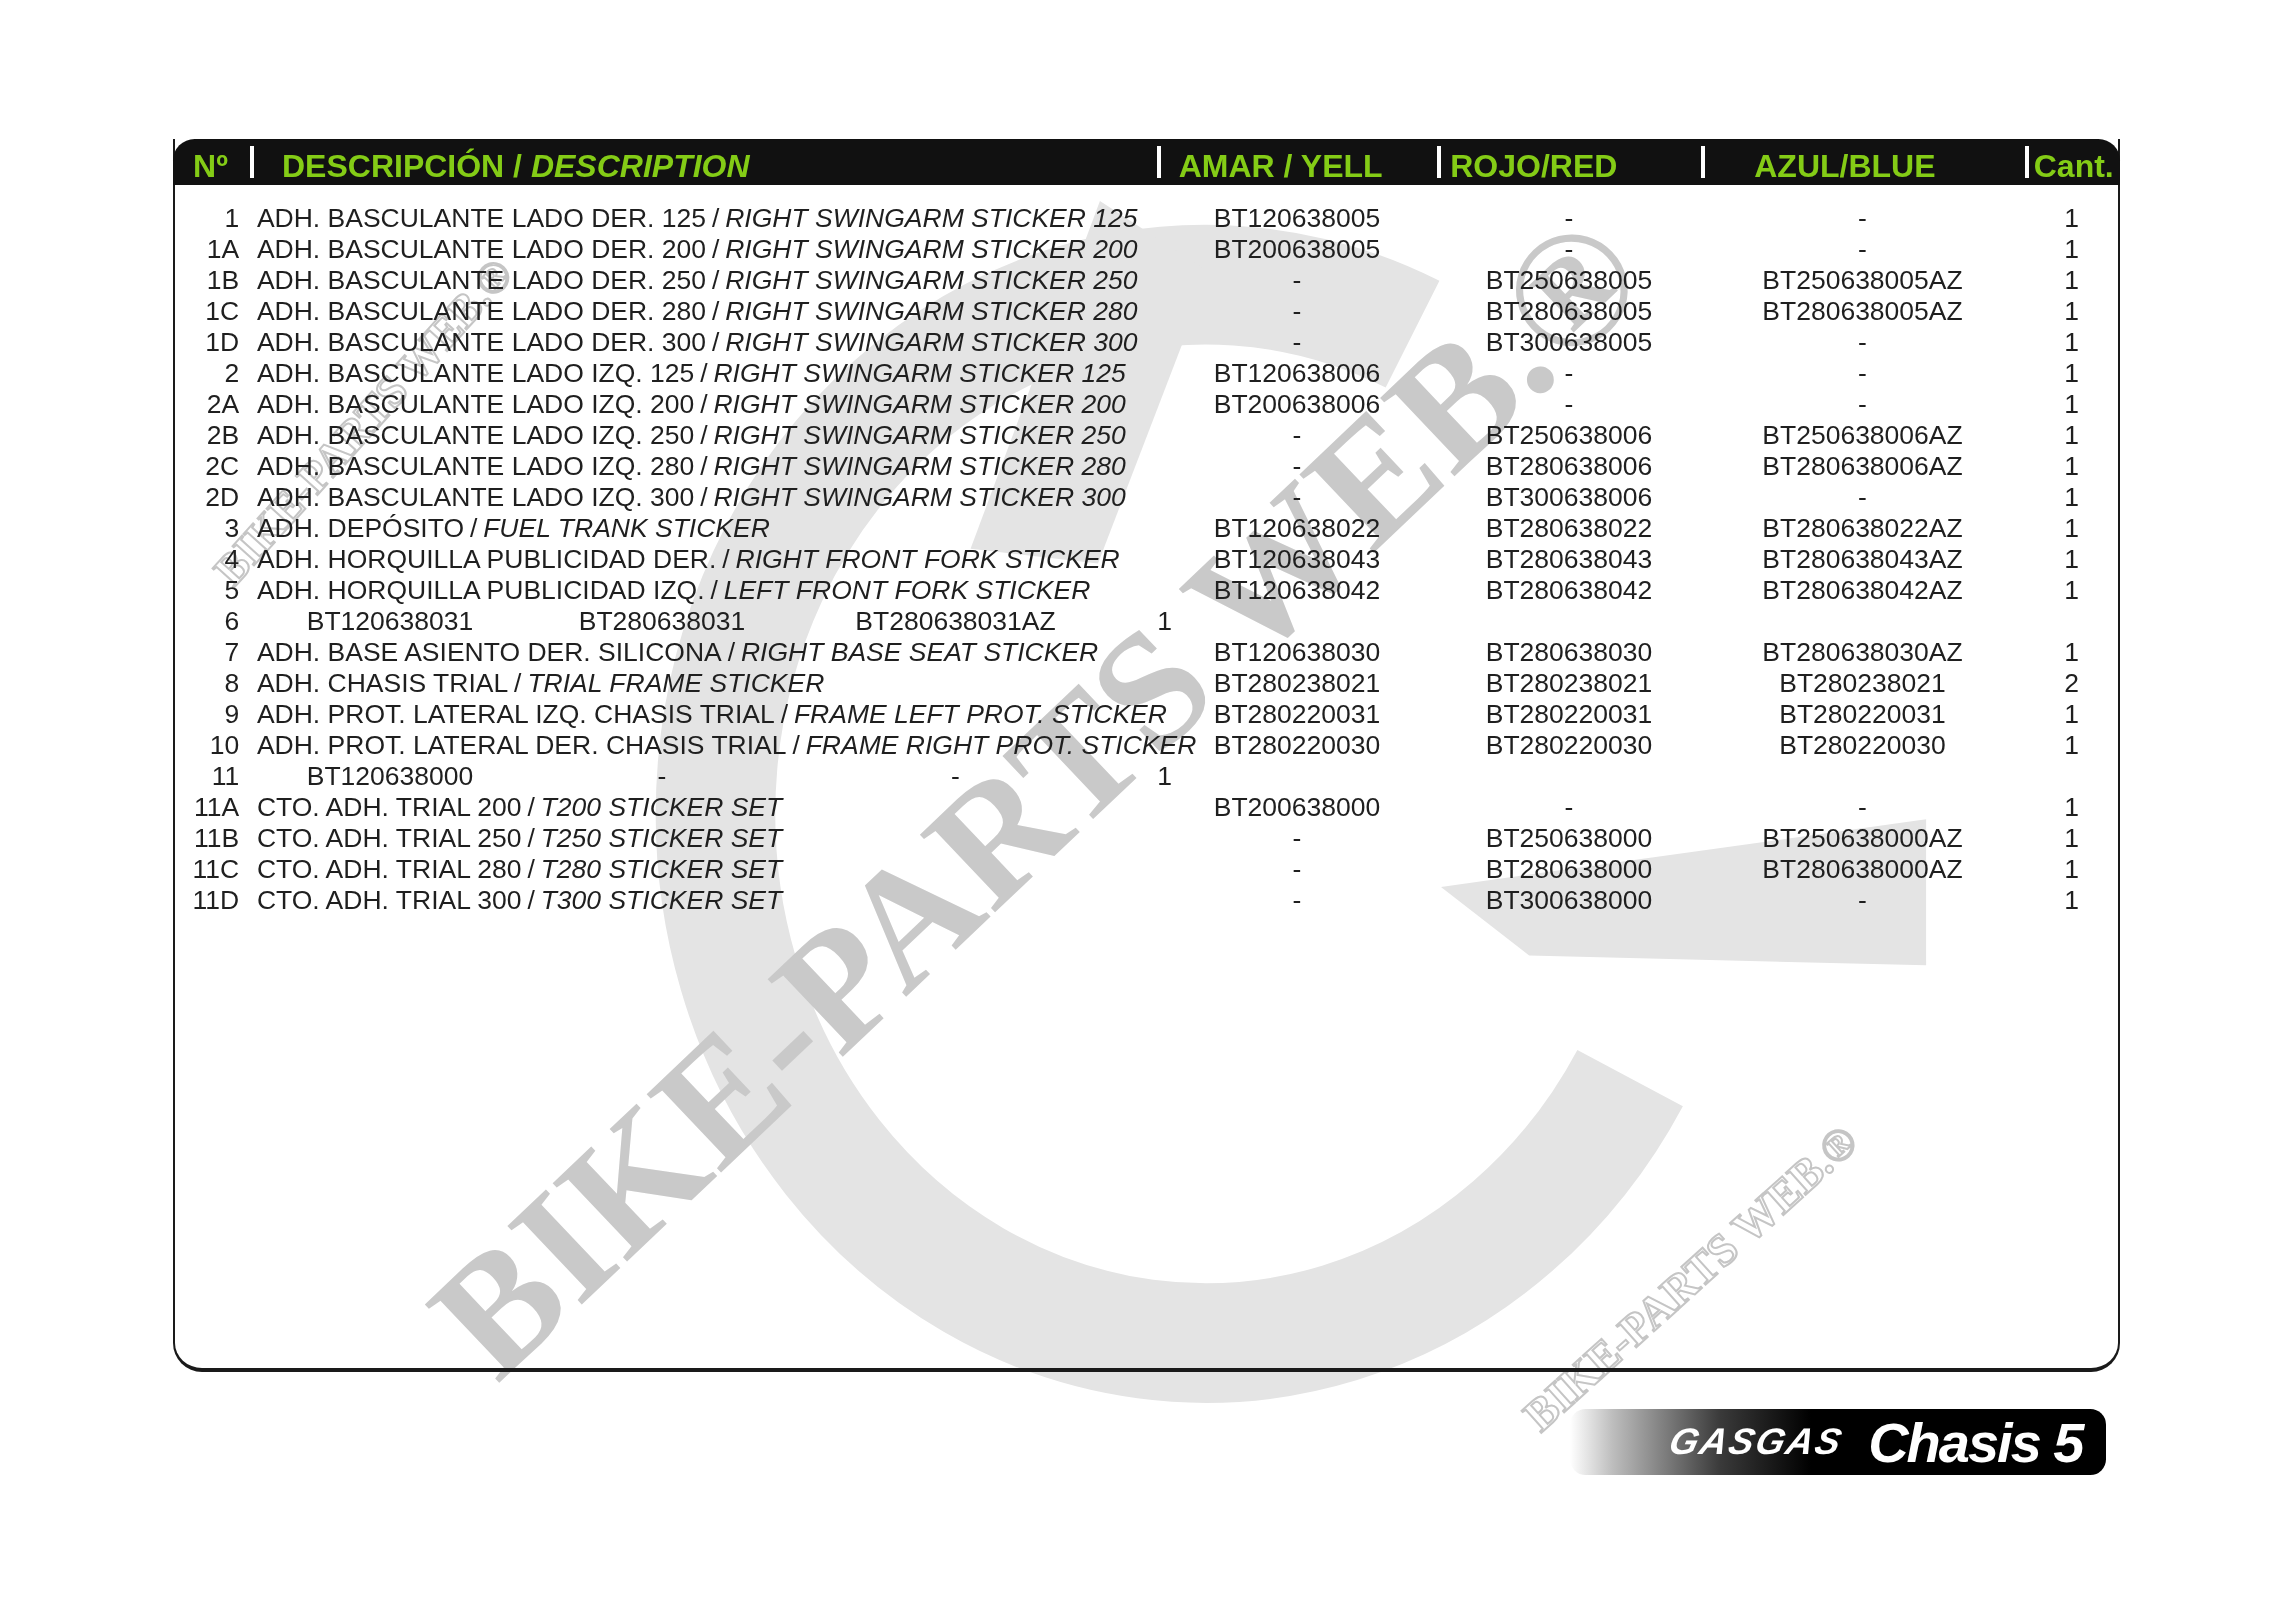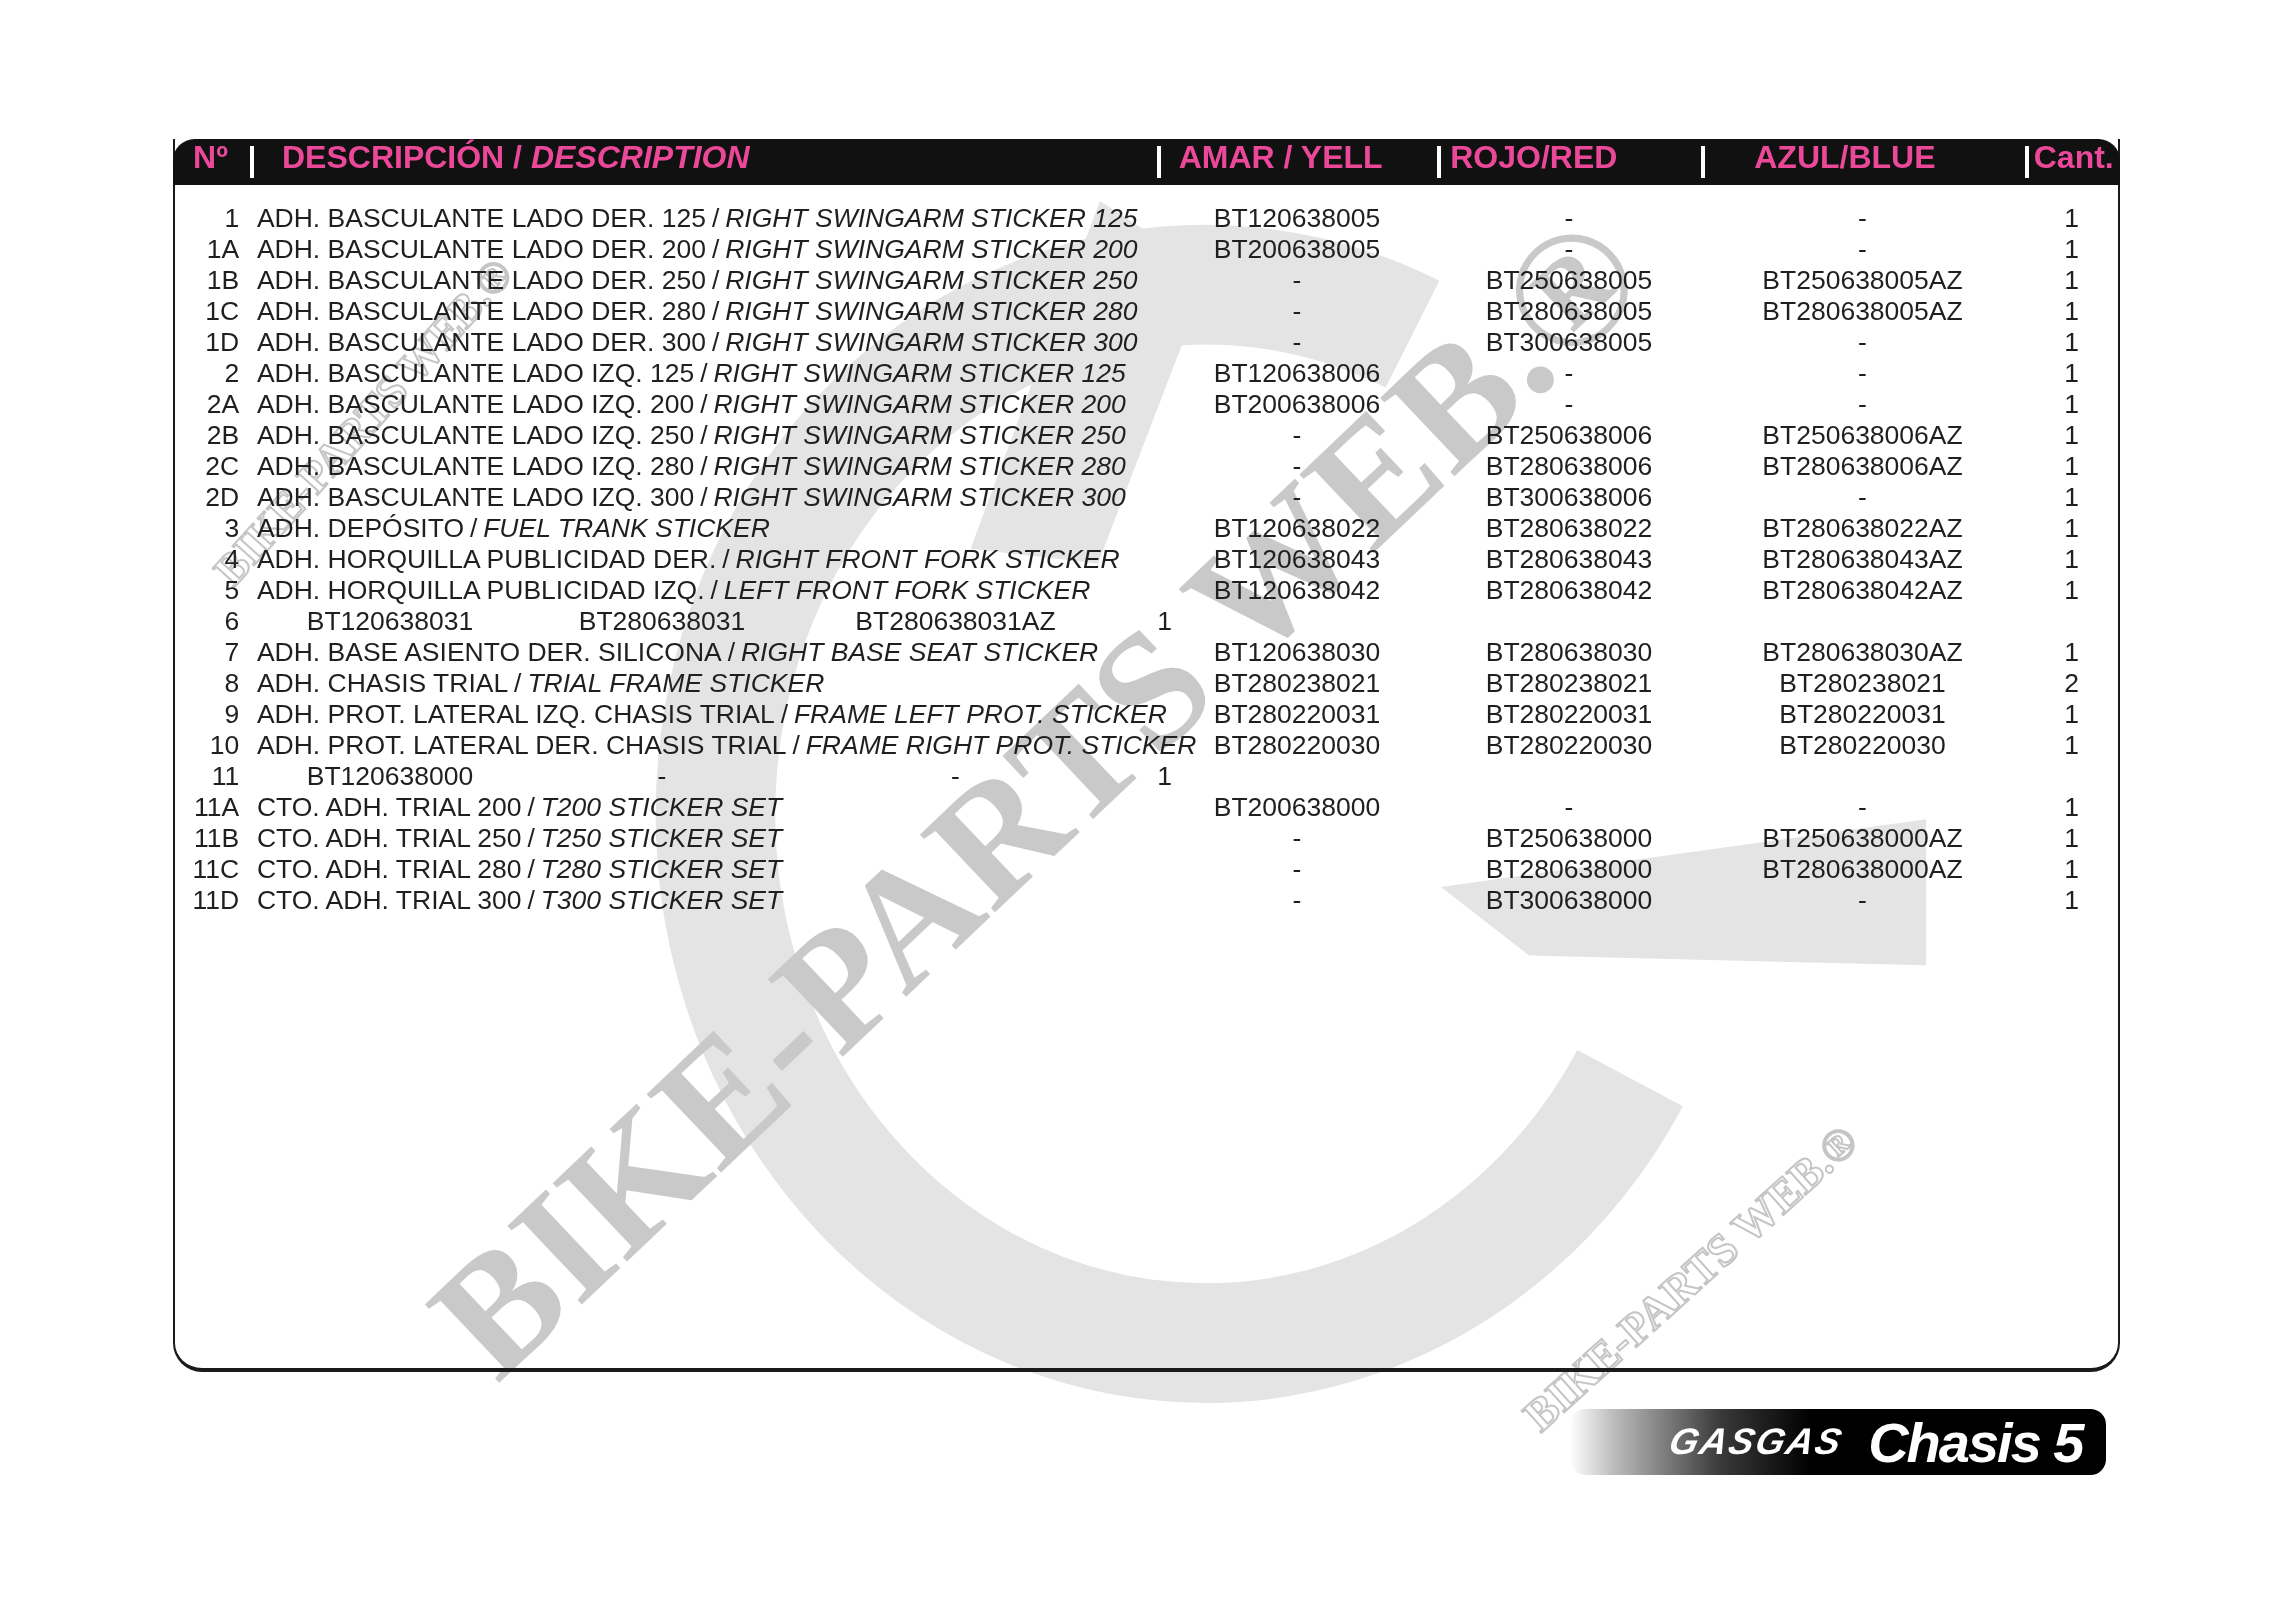--- a/index.html
+++ b/index.html
@@ -30,21 +30,21 @@
   
   .sheet-border{
     position:absolute;left:173px;top:139px;width:1947px;height:1233px;
     box-sizing:border-box;border:2.9px solid #1a1a1a;border-top:none;
     border-bottom-width:4.9px;border-radius:0 0 29px 29px;
     background:transparent;z-index:4;
   }
   .header-bar{
     position:absolute;left:173px;top:139px;width:1947px;height:46px;
     background:#111111;border-radius:21.6px 21.6px 0 0;z-index:6;
-    display:flex;align-items:flex-start;color:#ec4899;
+    display:flex;align-items:flex-end;color:#84cc16;
     font-weight:bold;font-size:32px;
   }
   .header-bar .divider{
     position:absolute;top:6.9px;width:3.9px;height:32px;background:#ffffff;
   }
   .hc{box-sizing:border-box;}
   .hc.c-num{width:77px;text-align:center;}
   .hc.c-desc{width:907px;text-align:left;padding-left:34px;}
   .hc.c-yellow{width:280px;text-align:center;padding-left:24px;}
   .hc.c-red{width:264px;text-align:center;}

